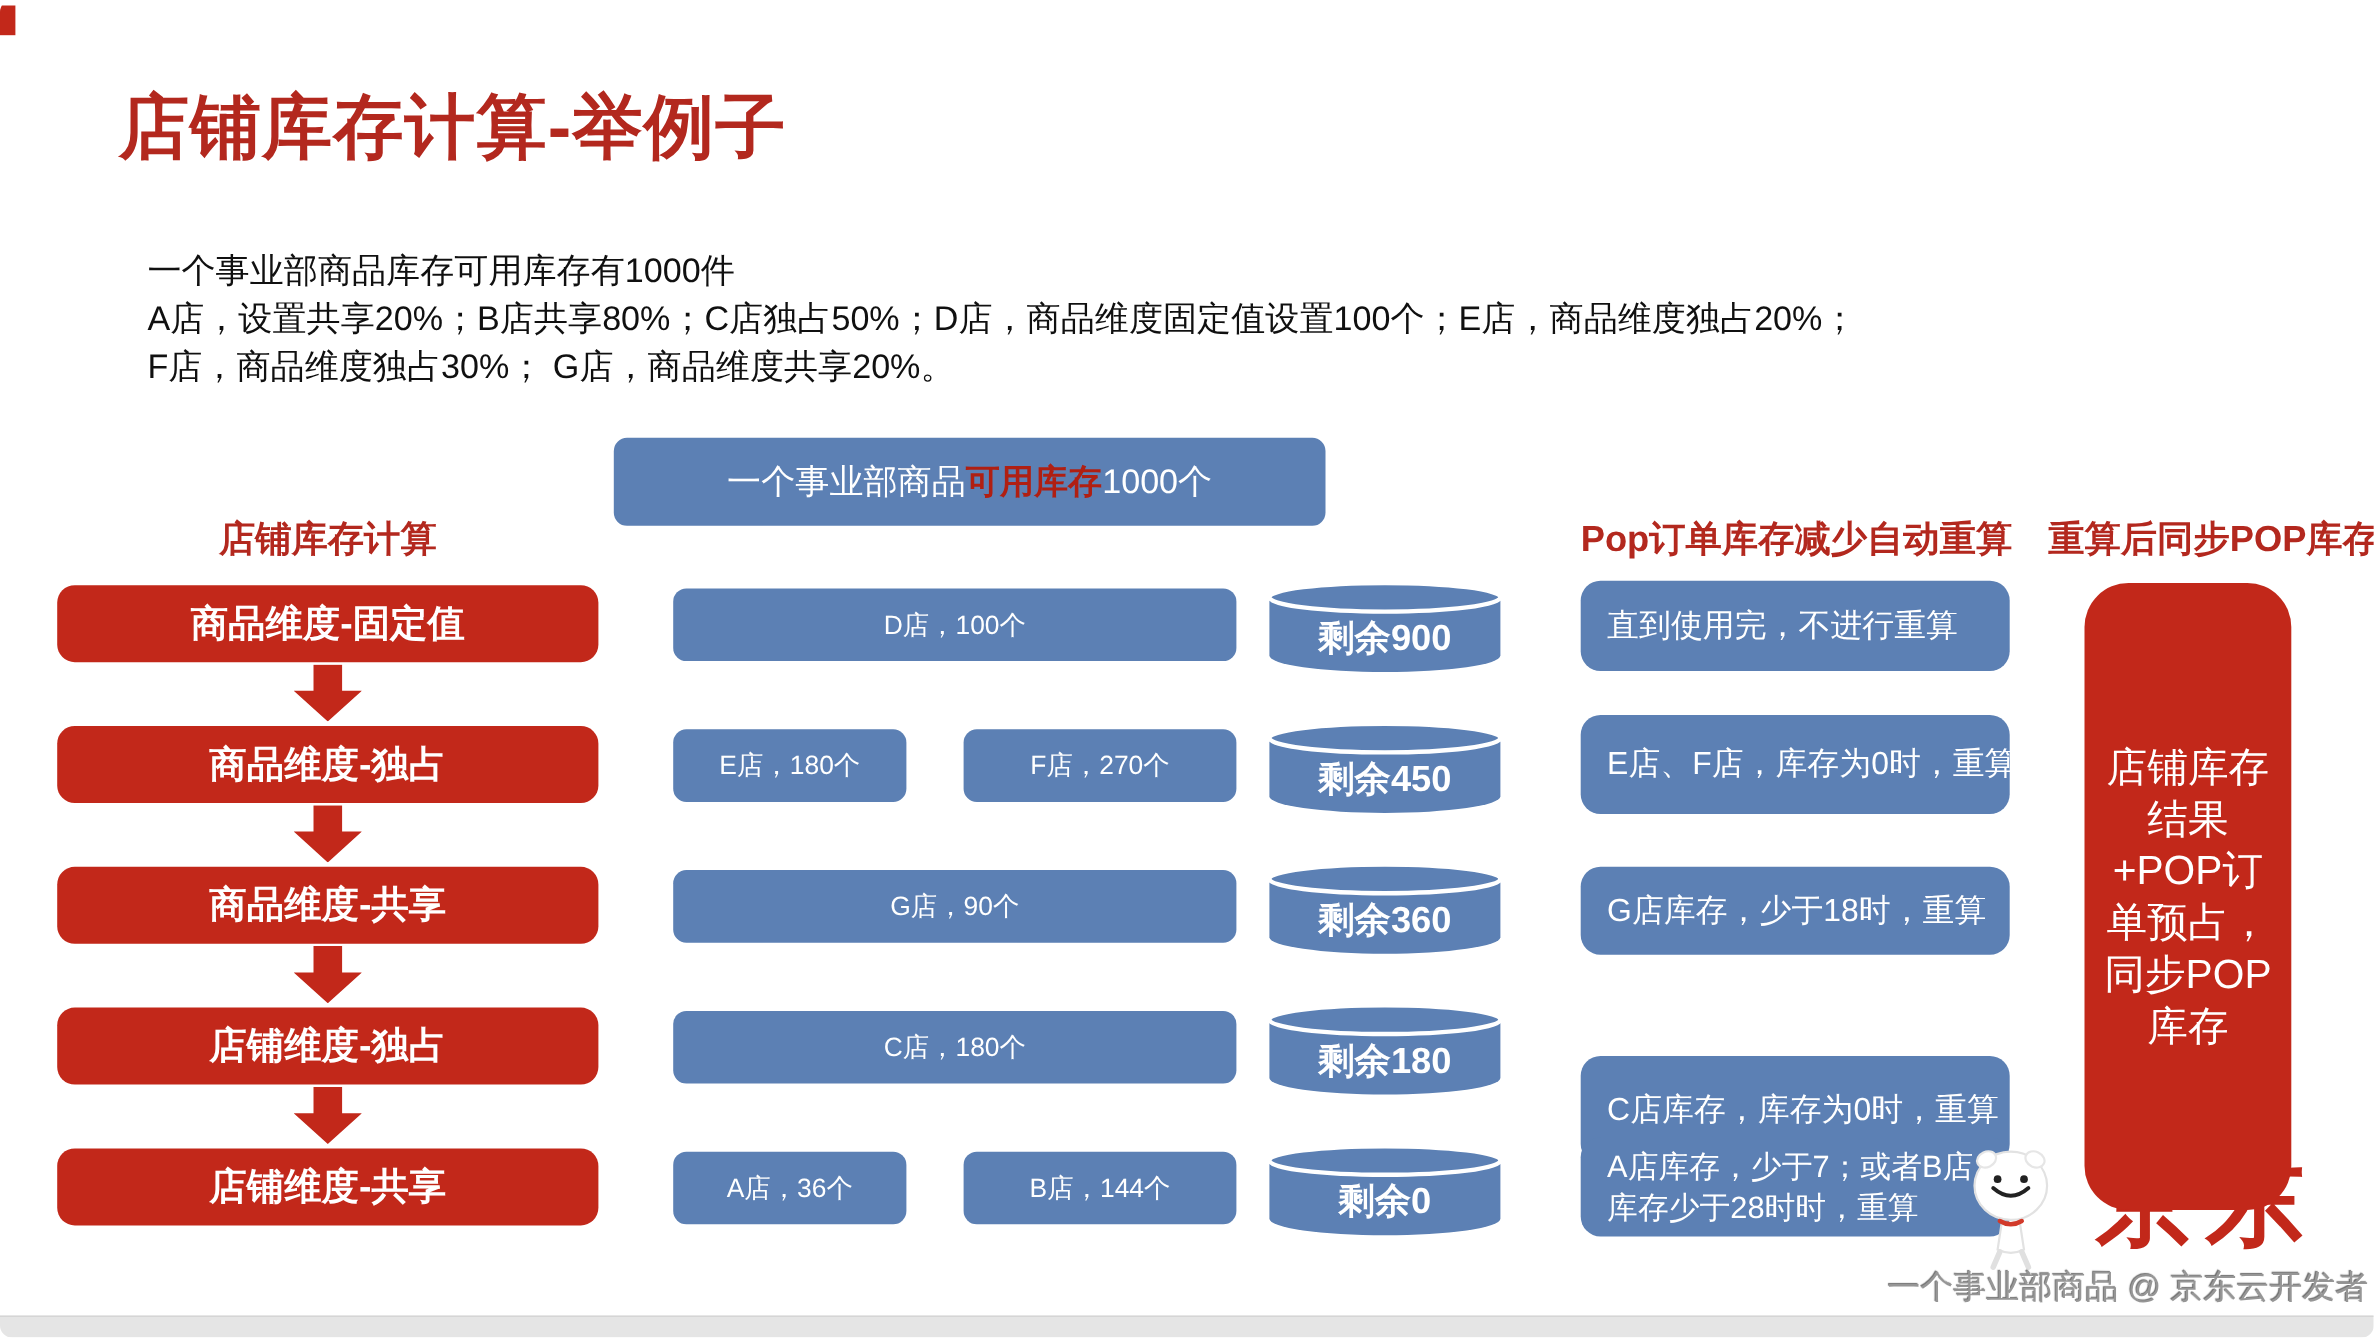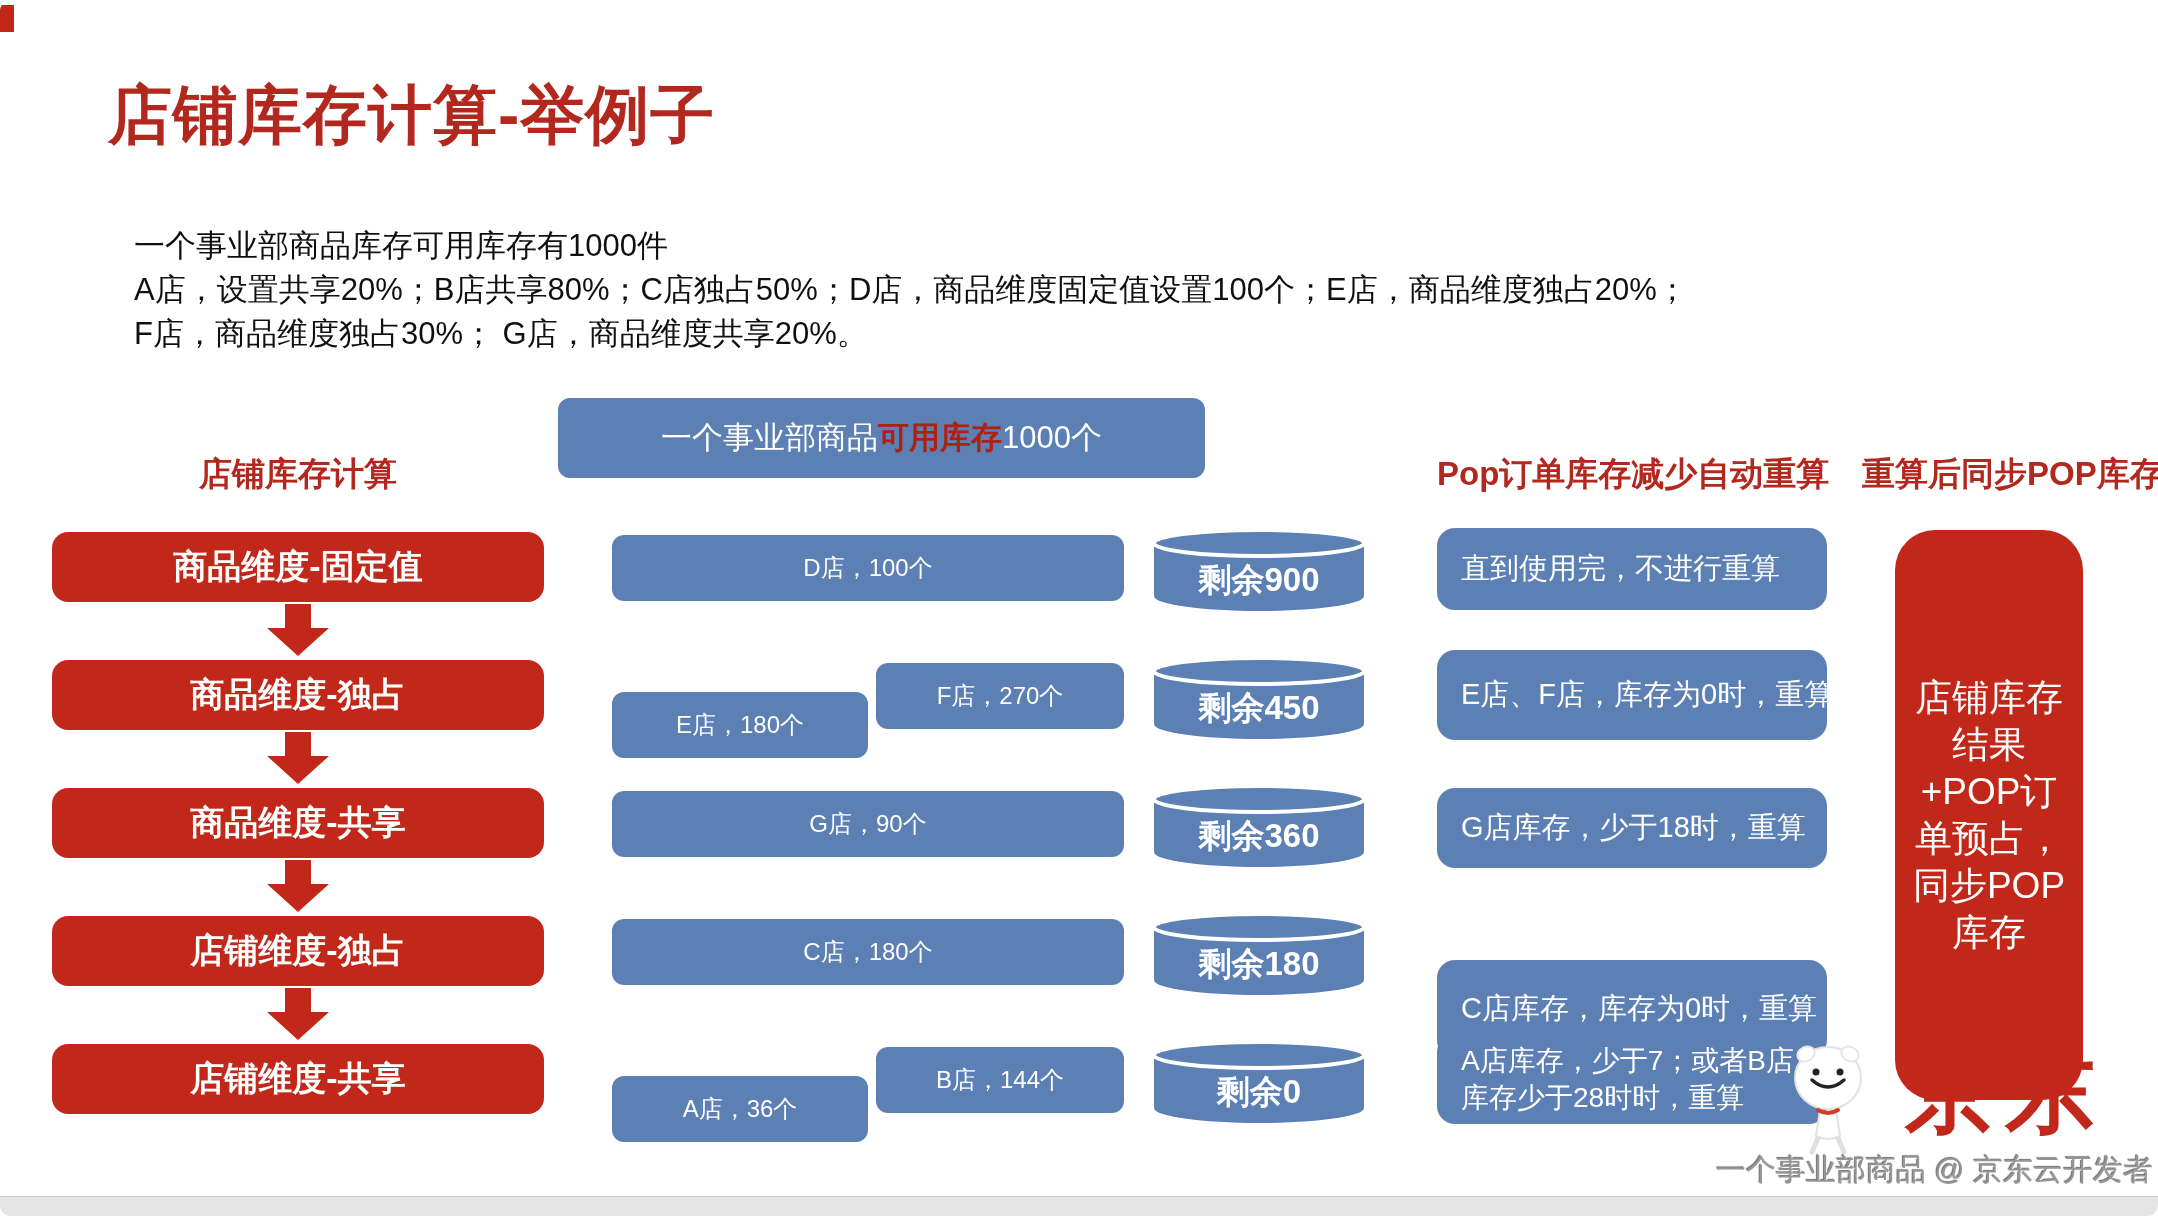--- a/index.html
+++ b/index.html
@@ -5,41 +5,41 @@
   html,body{margin:0;padding:0;background:#ffffff;}
   body{font-family:"Liberation Sans","DejaVu Sans",sans-serif;}
   #stage{position:relative;width:2158px;height:1216px;background:#ffffff;overflow:hidden;border-radius:11px;}
 
   .corner-mark{position:absolute;left:0;top:5px;width:14px;height:27px;background:#c2281a;}
 
   .title{position:absolute;left:108px;top:72px;font-size:64px;font-weight:800;color:#b3281e;letter-spacing:1px;}
 
   .intro{position:absolute;left:134px;top:224px;font-size:31px;line-height:44px;color:#101010;white-space:nowrap;}
 
-  .col-header{position:absolute;font-size:33px;font-weight:700;color:#b3281e;white-space:nowrap;}
+  .col-header{position:absolute;font-size:33px;font-weight:700;color:#b3281e;white-space:nowrap;margin-top:16px;}
   .left-col-header{left:52px;width:492px;top:452px;text-align:center;}
   .pop-header{left:1437px;width:390px;top:452px;text-align:center;}
   .sync-header{left:1862px;top:452px;}
 
   .top-box{position:absolute;left:558px;top:398px;width:647px;height:80px;background:#5c80b4;border-radius:12px;
            display:flex;align-items:center;justify-content:center;color:#ffffff;font-size:31px;white-space:nowrap;}
   .top-box .hl{color:#b01f12;font-weight:800;}
 
   .level-box{position:absolute;left:52px;width:492px;height:70px;background:#c2281a;border-radius:16px;
              display:flex;align-items:center;justify-content:center;color:#fff;font-size:34px;font-weight:700;white-space:nowrap;}
   .lv1{top:532px}.lv2{top:660px}.lv3{top:788px}.lv4{top:916px}.lv5{top:1044px}
 
   .down-arrow{position:absolute;left:267px;width:62px;height:52px;background:#c2281a;
               clip-path:polygon(18px 0,44px 0,44px 24px,62px 24px,31px 52px,0 24px,18px 24px);}
   .ar1{top:604px}.ar2{top:732px}.ar3{top:860px}.ar4{top:988px}
 
   .alloc-box{position:absolute;background:#5c80b4;border-radius:12px;display:flex;align-items:center;justify-content:center;
              color:#fff;font-size:24px;white-space:nowrap;height:66px;}
   .wide{left:612px;width:512px;}
-  .half-l{left:612px;width:256px;margin-top:29px;}
+  .half-l{left:612px;width:212px;}
   .half-r{left:876px;width:248px;}
   .am1{top:535px}.am2{top:663px}.am3{top:791px}.am4{top:919px}.am5{top:1047px}
 
   .cyl{position:absolute;left:1152px;width:214px;height:88px;}
   .cy1{top:528px}.cy2{top:656px}.cy3{top:784px}.cy4{top:912px}.cy5{top:1040px}
   .cyl svg{position:absolute;left:0;top:0;}
   .cyl .cyl-label{position:absolute;left:0;top:30px;width:100%;text-align:center;color:#fff;font-size:33px;font-weight:700;}
 
   .rule-box{position:absolute;left:1437px;width:390px;background:#5c80b4;border-radius:18px;
             display:flex;align-items:center;color:#fff;font-size:29px;padding-left:24px;box-sizing:border-box;white-space:nowrap;}

